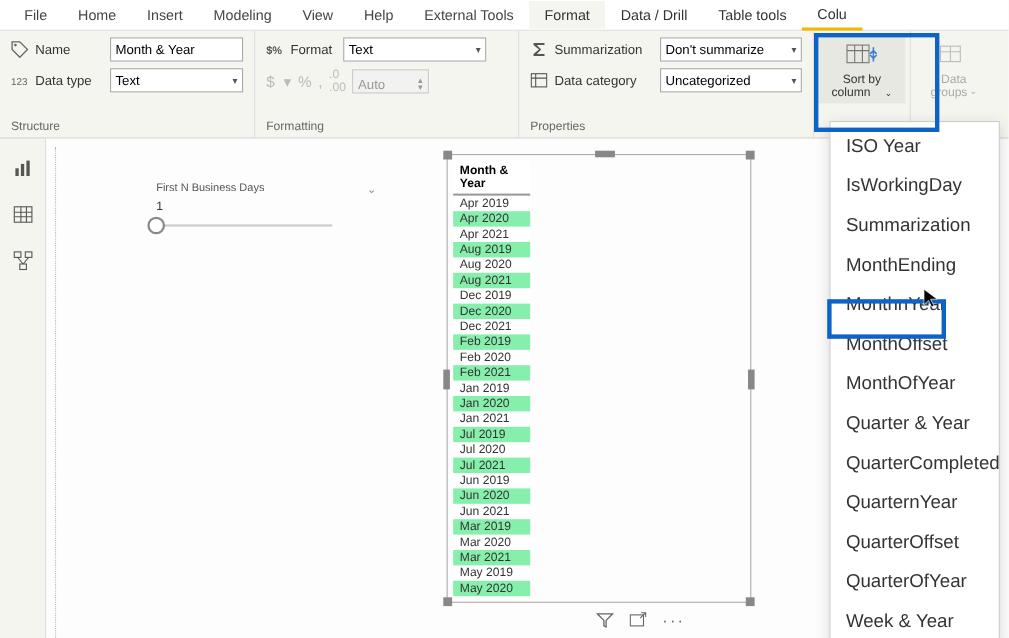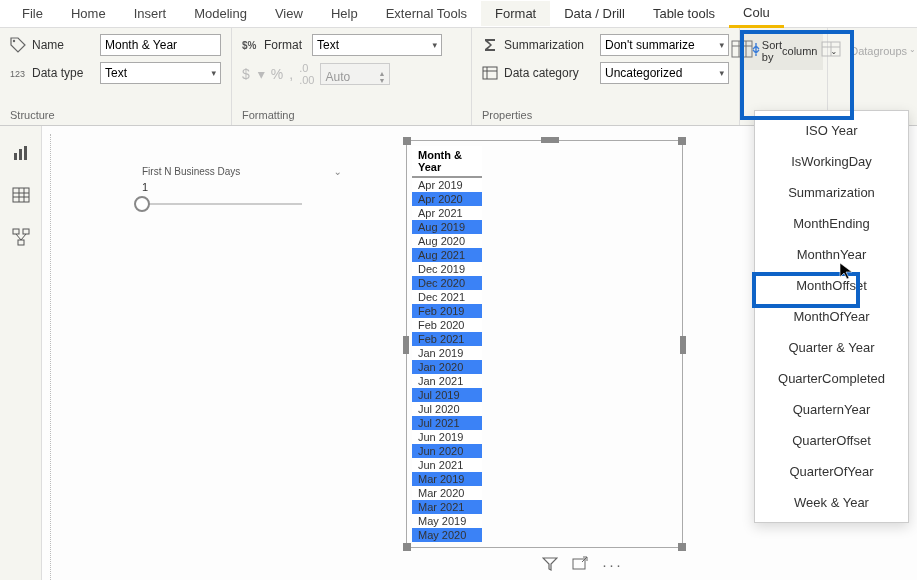--- a/index.html
+++ b/index.html
@@ -17,21 +17,21 @@
   .ribbon-group-title { text-align: left; font-size: 11px; color: #666; padding: 2px 0; }
   .row-pair { display: flex; align-items: center; gap: 6px; }
   .row-pair .lbl { font-size: 12px; color: #333; min-width: 62px; }
   .row-pair .icon { width: 16px; height: 16px; display: inline-flex; align-items: center; justify-content: center; }
   .dropdown { border: 1px solid #aaa; background: #fff; height: 22px; font-size: 12px; padding: 1px 4px; display: flex; align-items: center; justify-content: space-between; width: 130px; }
   .dropdown .arrow { font-size: 9px; color: #555; margin-left: 4px; }
   .format-icons { display: flex; gap: 8px; align-items: center; color: #aaa; font-size: 14px; }
   .format-icons .muted { color: #bbb; }
   .auto-box { border: 1px solid #ccc; background: #f2f2f0; height: 22px; width: 70px; display: flex; align-items: flex-end; padding: 0 4px; font-size: 12px; color: #999; justify-content: space-between; }
   
-  .vert-btn { display: flex; flex-direction: row; align-items: center; justify-content: center; padding: 4px 12px; cursor: pointer; font-size: 11px; color: #333; }
+  .vert-btn { display: flex; flex-direction: column; align-items: center; justify-content: center; padding: 4px 12px; cursor: pointer; font-size: 11px; color: #333; }
   .vert-btn .vicon { width: 32px; height: 28px; display: flex; align-items: center; justify-content: center; margin-bottom: 2px; }
   
   .highlight-box { position: absolute; border: 4px solid #0e63c7; pointer-events: none; z-index: 50; }
   
   .canvas-area { position: absolute; left: 42px; top: 126px; right: 0; bottom: 0; background: #fdfdfd; }
   .left-rail { position: absolute; left: 0; top: 126px; width: 42px; bottom: 0; background: #f5f5f0; border-right: 1px solid #ddd; display: flex; flex-direction: column; align-items: center; padding-top: 16px; gap: 20px; }
   .rail-icon { width: 22px; height: 22px; display: flex; align-items: center; justify-content: center; color: #444; }
   
   .page-edge { position: absolute; left: 8px; top: 8px; bottom: 0; border-left: 1px dotted #bbb; }
   
@@ -41,26 +41,26 @@
   .slicer-val { font-size: 11px; color: #333; margin-top: 4px; }
   .slicer-track { margin-top: 10px; height: 2px; background: #ccc; width: 160px; position: relative; }
   .slicer-thumb { width: 16px; height: 16px; border: 2px solid #888; background: #fff; border-radius: 50%; position: absolute; left: -8px; top: -7px; }
   
   .table-visual { position: absolute; left: 370px; top: 20px; width: 265px; }
   .tv-sel { position: absolute; inset: -6px; border: 1px solid #aaa; }
   .tv-handle { width: 8px; height: 8px; background: #888; position: absolute; }
   .tv-header { background: #fff; border-bottom: 2px solid #999; font-size: 11px; font-weight: 600; padding: 3px 6px; }
   .tv-body { background: #fff; }
   .tv-row { font-size: 11px; color: #333; padding: 1px 6px; }
-  .tv-row.alt { background: #3b82f6; }
+  .tv-row.alt { background: #86efac; }
   
   .visual-footer { position: absolute; left: 500px; top: 430px; display: flex; gap: 14px; color: #666; font-size: 15px; }
   
   .dropdown-menu { position: absolute; right: 8px; top: 110px; width: 155px; background: #fff; border: 1px solid #ccc; box-shadow: 0 4px 12px rgba(0,0,0,0.15); z-index: 40; padding: 4px 0; }
-  .dd-item { font-size: 13px; color: #333; padding: 8px 14px; cursor: pointer; white-space: nowrap; text-align: center; }
+  .dd-item { font-size: 17px; color: #333; padding: 8px 14px; cursor: pointer; white-space: nowrap; }
   
   .cursor-img { position: absolute; right: 62px; top: 262px; z-index: 60; font-size: 15px; }
   
   svg { display: block; }
 </style>
 </head>
 <body>
 
 <div class="ribbon-tabs" id="tabs-container">
     <div class="ribbon-tab">File</div>

